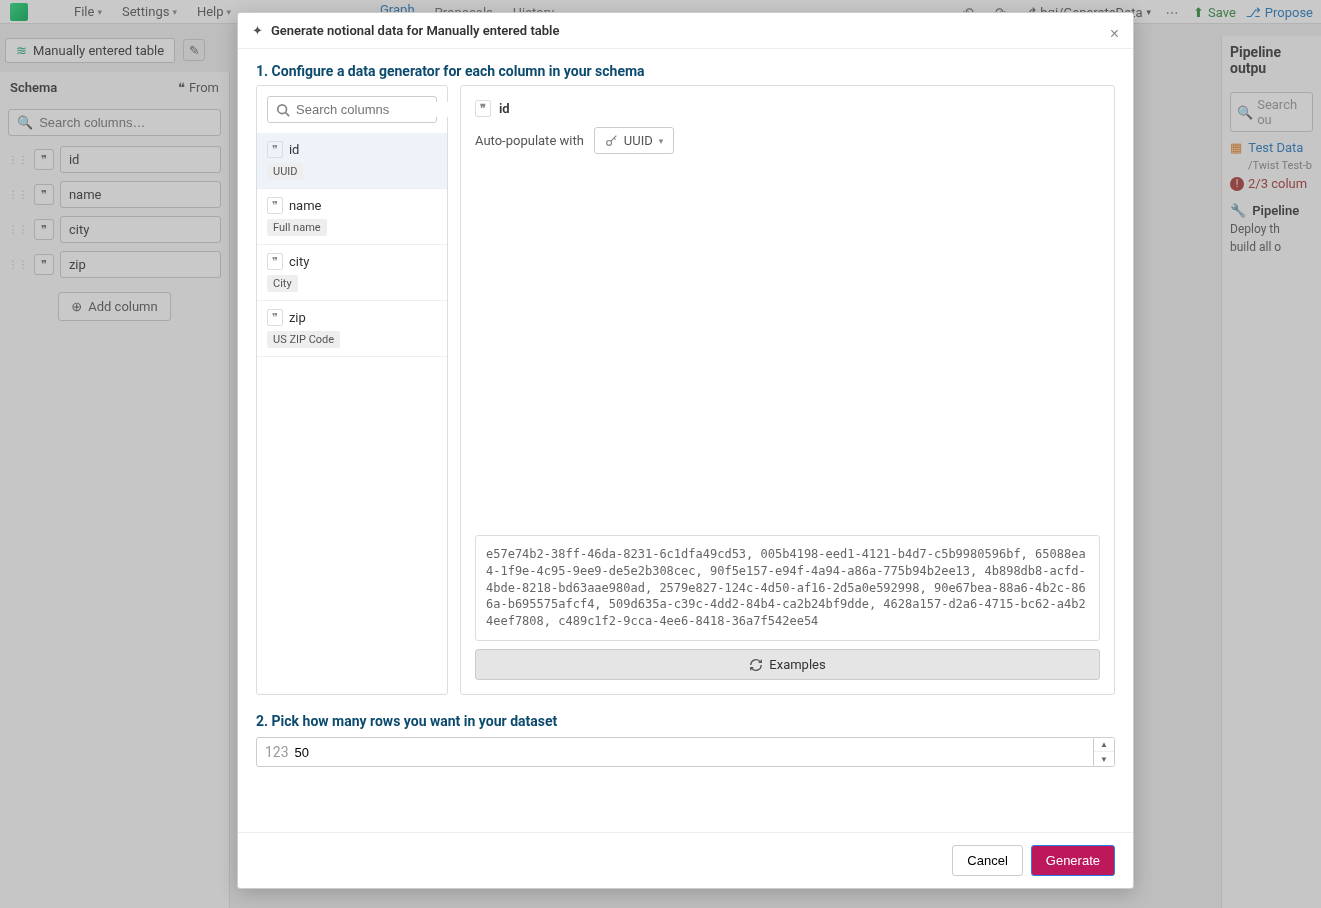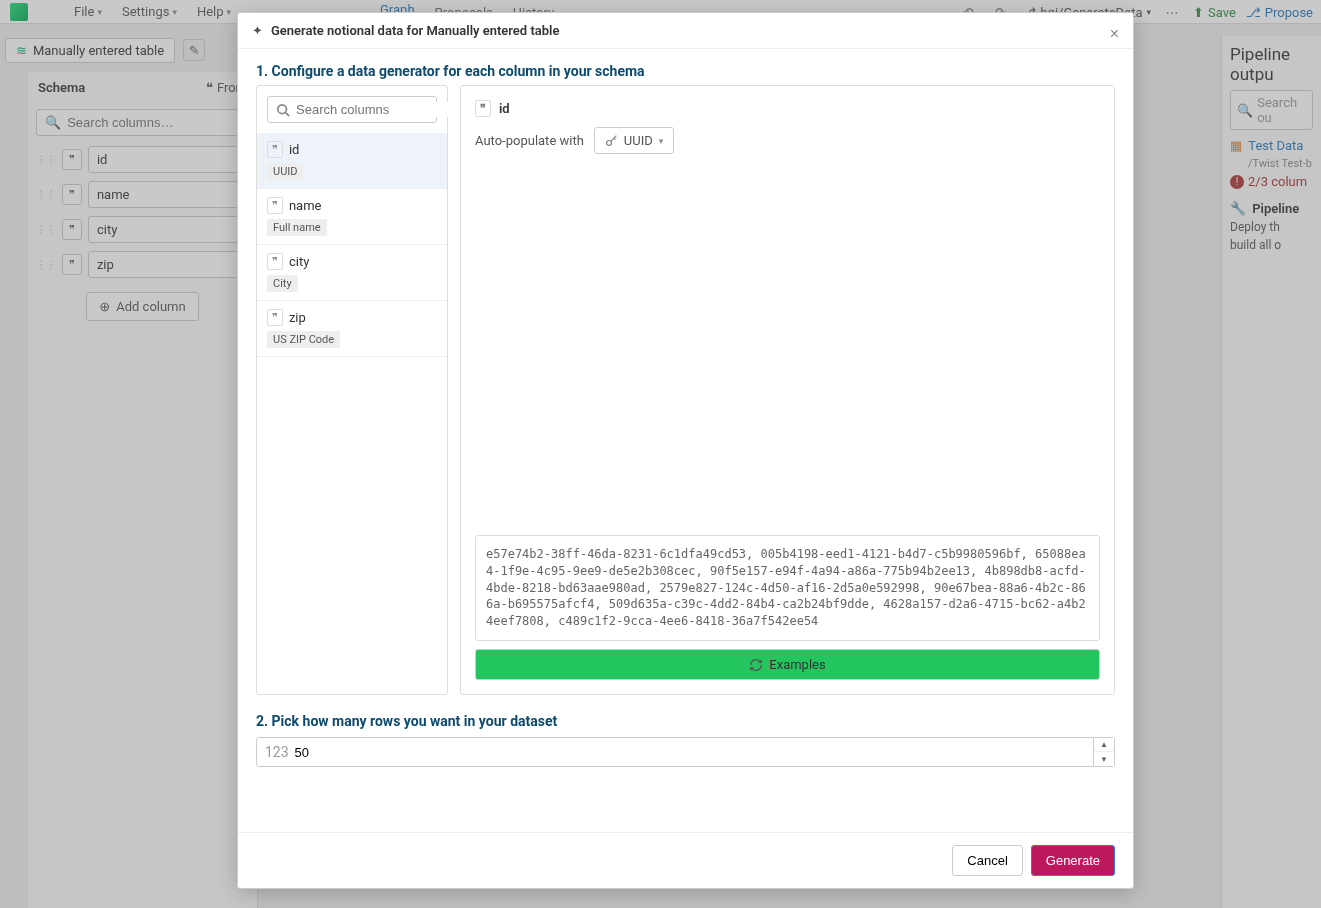--- a/index.html
+++ b/index.html
@@ -23,34 +23,34 @@
 .icon-btn { width:22px;height:22px;display:flex;align-items:center;justify-content:center;color:#666;cursor:pointer; }
 .save-btn { color:#2d8a3a; display:flex;align-items:center;gap:4px;cursor:pointer; }
 .propose-btn { color:#1f78c1; display:flex;align-items:center;gap:4px;cursor:pointer; }
 .branch-select { display:flex;align-items:center;gap:4px;color:#555;cursor:pointer; }
 
 
 .second-row { position:absolute; top:36px; left:5px; right:5px; height:28px; display:flex; align-items:center; gap:8px; }
 .pill-btn { border:1px solid #ccc; background:#fff; border-radius:3px; padding:4px 10px; display:flex; align-items:center; gap:6px; color:#333; cursor:pointer; }
 
 
-.schema-panel { position:absolute; top:72px; left:0; width:230px; bottom:0; background:#fafafa; border-right:1px solid #ddd;margin-left:28px; }
+.schema-panel { position:absolute; top:72px; left:0; width:230px; bottom:0; background:#fafafa; border-right:1px solid #ddd; }
 .schema-header { display:flex; justify-content:space-between; align-items:center; padding:8px 10px; font-weight:600; color:#333; }
 .from-link { color:#555; font-weight:400; display:flex;align-items:center;gap:4px; }
 .search-cols { margin:6px 8px; border:1px solid #ccc; border-radius:3px; padding:5px 8px; display:flex; align-items:center; gap:6px; background:#fff; }
 .search-cols input { border:none; outline:none; flex:1; font-size:13px; }
 .col-row { display:flex; align-items:center; gap:6px; padding:4px 8px; }
 .drag-handle { color:#bbb; cursor:grab; font-size:10px; }
 .type-badge { border:1px solid #ccc; border-radius:3px; padding:3px 6px; background:#fff; color:#666; font-size:11px; }
 .col-input { flex:1; border:1px solid #ccc; border-radius:3px; padding:5px 8px; background:#fff; }
 .add-col-btn { margin:10px auto; display:flex; align-items:center; gap:6px; border:1px solid #ccc; background:#fff; border-radius:3px; padding:6px 12px; color:#555; cursor:pointer; width:fit-content; }
 
 
 .right-panel { position:absolute; top:36px; right:0; width:100px; bottom:0; border-left:1px solid #ddd; background:#fafafa; padding:8px; overflow:hidden; }
-.right-panel h4 { font-size:17px; font-weight:400; margin-bottom:6px; }
+.right-panel h4 { font-size:14px; font-weight:700; margin-bottom:16px; }
 .right-search { border:1px solid #ccc; border-radius:3px; padding:4px 6px; display:flex;align-items:center;gap:4px;background:#fff; margin-bottom:8px; }
 .right-item { display:flex; align-items:center; gap:6px; margin:4px 0; color:#1f78c1; cursor:pointer; }
 .right-sub { color:#888; font-size:11px; margin-left:18px; }
 .right-err { display:flex;align-items:center;gap:4px;color:#a33;margin:4px 0; }
 .right-text { color:#555; font-size:12px; margin-top:4px; }
 
 
 .modal { position:absolute; left:237px; top:12px; width:897px; height:877px; background:#fff; border:1px solid #ccc; border-radius:3px; box-shadow:0 4px 20px rgba(0,0,0,0.2); display:flex; flex-direction:column; }
 .modal-header { padding:10px 14px; display:flex; align-items:center; gap:8px; border-bottom:1px solid #eee; position:relative; }
 .modal-header .sparkle { color:#555; }
@@ -67,21 +67,21 @@
 .col-list-item.selected { background:#eef3fa; }
 .col-list-item .cname { display:flex;align-items:center;gap:6px; color:#333; }
 .col-list-item .cname .q { color:#888; font-size:11px; border:1px solid #ddd; padding:1px 4px; border-radius:2px; }
 .gen-badge { display:inline-block; margin-top:5px; background:#eee; border-radius:2px; padding:2px 6px; font-size:11px; color:#555; }
 .col-detail { flex:1; border:1px solid #ddd; border-radius:3px; padding:14px; display:flex; flex-direction:column; height:610px; }
 .detail-head { display:flex;align-items:center;gap:8px; font-weight:600; color:#333; margin-bottom:10px; }
 .autopop-row { display:flex;align-items:center;gap:10px;color:#555; }
 .uuid-select { border:1px solid #ccc; border-radius:3px; padding:5px 10px; display:flex;align-items:center;gap:6px; background:#fff; cursor:pointer; }
 .detail-spacer { flex:1; }
 .examples-box { border:1px solid #ddd; border-radius:3px; padding:10px; font-family: Menlo, Consolas, monospace; font-size:12px; color:#666; line-height:1.4; word-break:break-all; }
-.examples-btn { margin-top:8px; border:1px solid #ccc; border-radius:3px; padding:7px; display:flex;align-items:center;justify-content:center;gap:6px; background:#22c55e; cursor:pointer; }
+.examples-btn { margin-top:8px; border:1px solid #ccc; border-radius:3px; padding:7px; display:flex;align-items:center;justify-content:center;gap:6px; background:#e5e5e5; cursor:pointer; }
 .step2 { margin-top:18px; }
 .row-count-wrap { display:flex; margin-top:8px; }
 .row-count { flex:1; border:1px solid #ccc; border-radius:3px 0 0 3px; padding:6px 8px; display:flex;align-items:center;gap:6px; }
 .row-count .num-prefix { font-size:14px; color:#999; }
 .row-count input { border:none;outline:none;flex:1;font-size:13px; }
 .spinner { border:1px solid #ccc; border-left:none; border-radius:0 3px 3px 0; display:flex; flex-direction:column; }
 .spinner button { border:none; background:#fff; width:20px; height:14px; font-size:8px; color:#666; cursor:pointer; padding:0; }
 .spinner button:first-child { border-bottom:1px solid #eee; }
 .modal-footer { border-top:1px solid #eee; padding:12px 18px; display:flex; justify-content:flex-end; gap:8px; }
 .btn { border:1px solid #ccc; background:#fff; border-radius:3px; padding:7px 14px; cursor:pointer; font-size:13px; }

